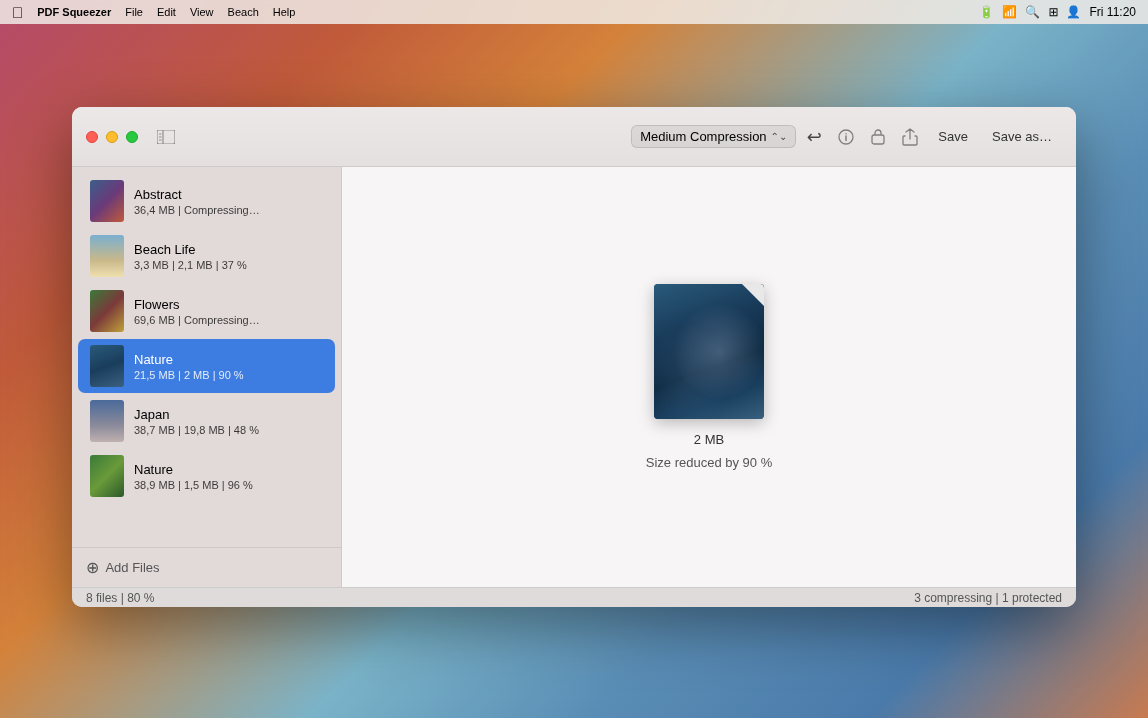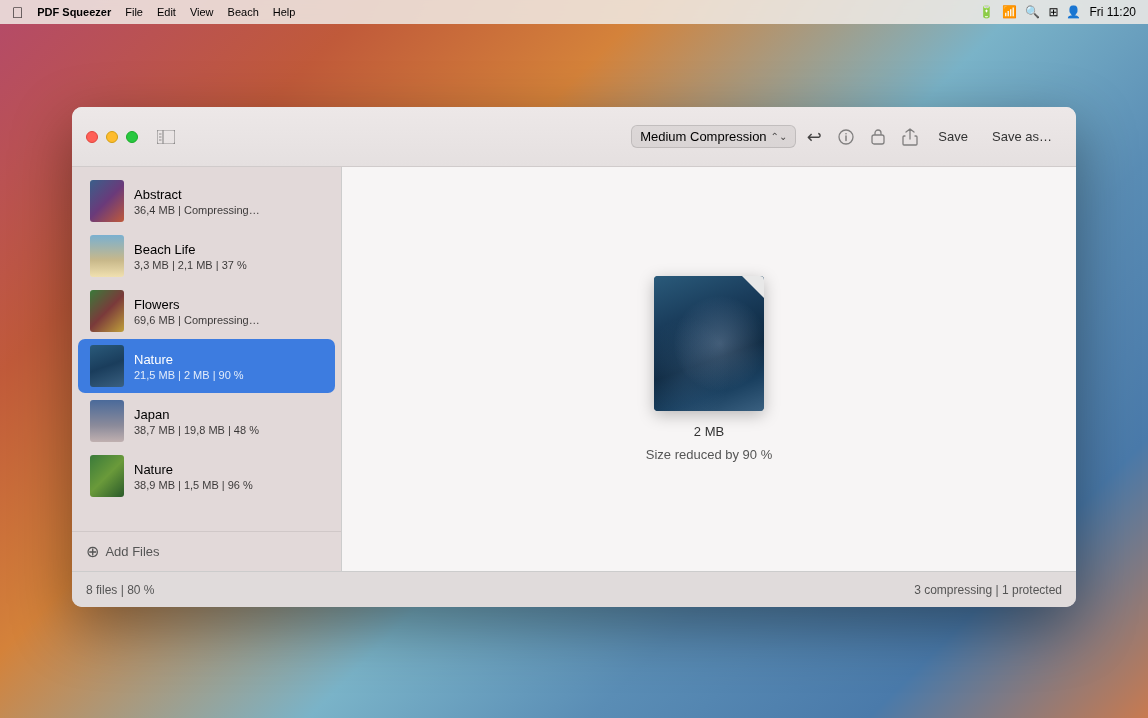--- a/index.html
+++ b/index.html
@@ -278,21 +278,21 @@
       font-weight: 500;
       color: #333;
     }
     .preview-reduction {
       font-size: 13px;
       color: #555;
     }
 
     
     .statusbar {
-      height: 36px;
+      height: 20px;
       background: rgba(220, 215, 215, 0.8);
       border-top: 1px solid #ccc;
       display: flex;
       align-items: center;
       justify-content: space-between;
       padding: 0 14px;
       font-size: 12px;
       color: #555;
       flex-shrink: 0;
     }

